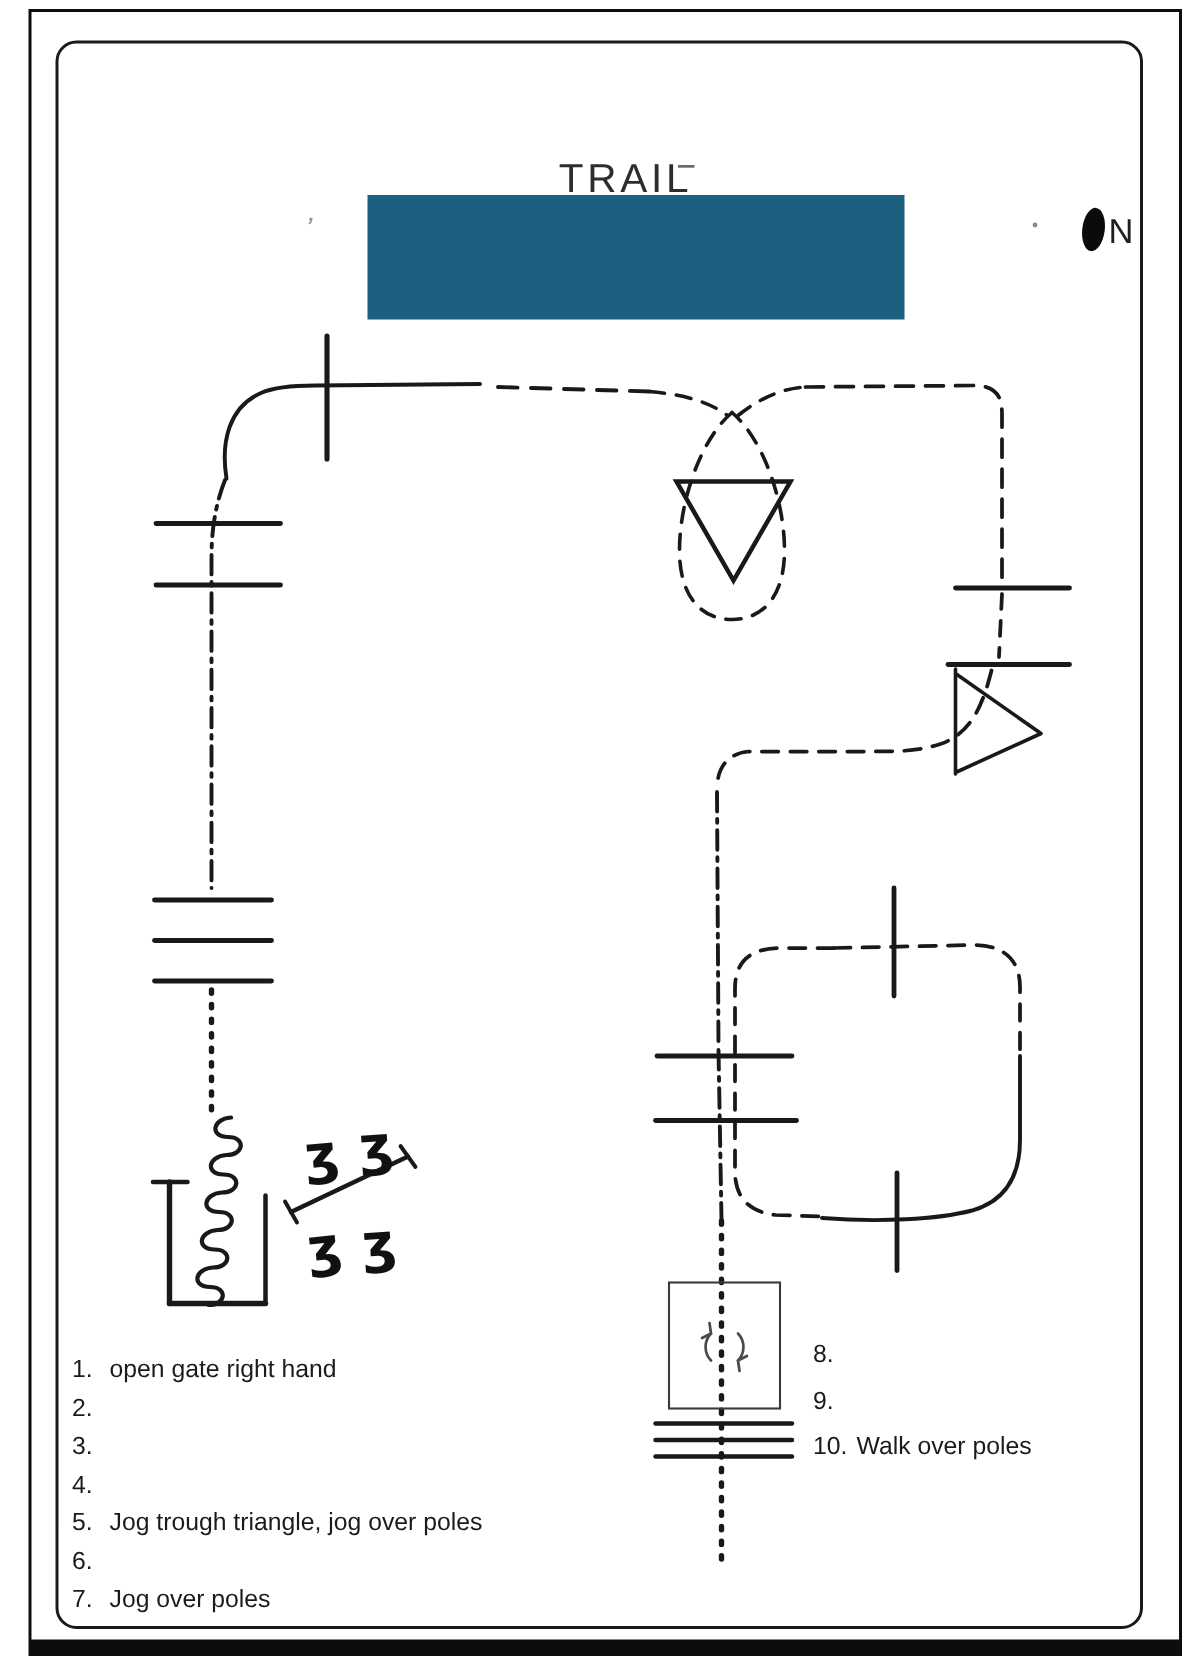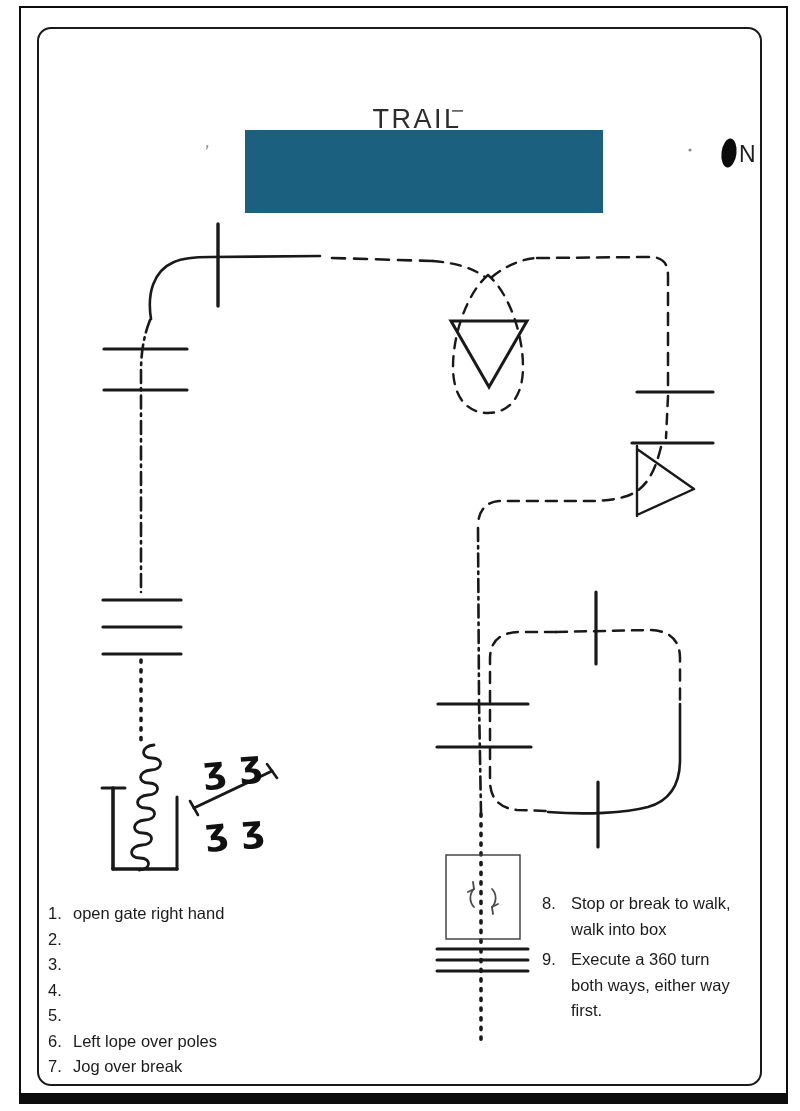--- a/index.html
+++ b/index.html
@@ -144,38 +144,37 @@
       <span class="num">2.</span>
     </div>
     <div class="row">
       <span class="num">3.</span>
     </div>
     <div class="row">
       <span class="num">4.</span>
     </div>
     <div class="row">
       <span class="num">5.</span>
+      <span class="text">Jog trough triangle, jog over poles</span>
     </div>
     <div class="row">
       <span class="num">6.</span>
-      <span class="text">Left lope over poles</span>
     </div>
     <div class="row">
       <span class="num">7.</span>
-      <span class="text">Jog over break</span>
+      <span class="text">Jog over poles</span>
     </div>
   </div>
 
   <div class="instructions instructions-right">
     <div class="row">
       <span class="num">8.</span>
-      <span class="text">Stop or break to walk,
-walk into box</span>
     </div>
     <div class="row">
       <span class="num">9.</span>
-      <span class="text">Execute a 360 turn
-both ways, either way
-first.</span>
+    </div>
+    <div class="row">
+      <span class="num">10.</span>
+      <span class="text">Walk over poles</span>
     </div>
   </div>
 
 </div>
 
 </body></html>

